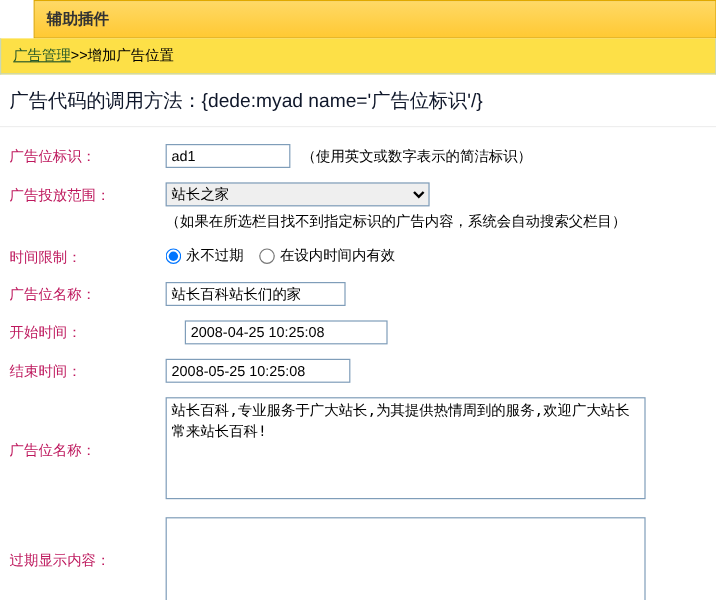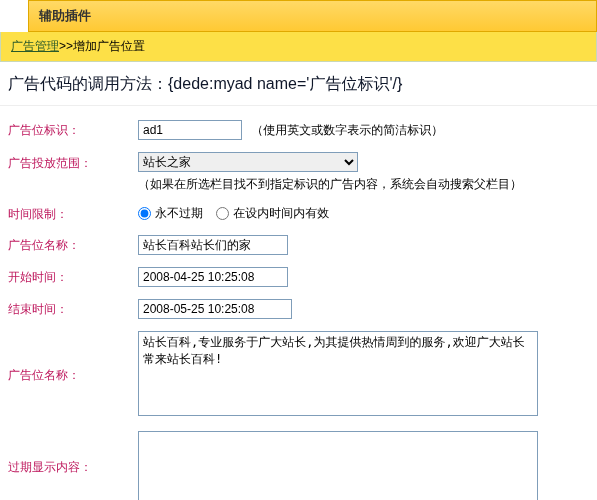--- a/index.html
+++ b/index.html
@@ -60,21 +60,21 @@
         <span>在设内时间内有效</span>
       </label>
     </td>
   </tr>
   <tr>
     <td class="label-cell">广告位名称：</td>
     <td><input type="text" class="text-input" style="width: 150px;" value="站长百科站长们的家"></td>
   </tr>
   <tr>
     <td class="label-cell">开始时间：</td>
-    <td><input type="text" class="text-input" style="width: 150px;" value="2008-04-25 10:25:08"></td>
+    <td><input type="text" class="text-input" style="width: 169px; margin-left: 16px;" value="2008-04-25 10:25:08"></td>
   </tr>
   <tr>
     <td class="label-cell">结束时间：</td>
     <td><input type="text" class="text-input" style="width: 154px;" value="2008-05-25 10:25:08"></td>
   </tr>
   <tr>
     <td class="label-cell">广告位名称：</td>
     <td><textarea class="textarea-input" style="">站长百科,专业服务于广大站长,为其提供热情周到的服务,欢迎广大站长常来站长百科!</textarea></td>
   </tr>
   <tr>

